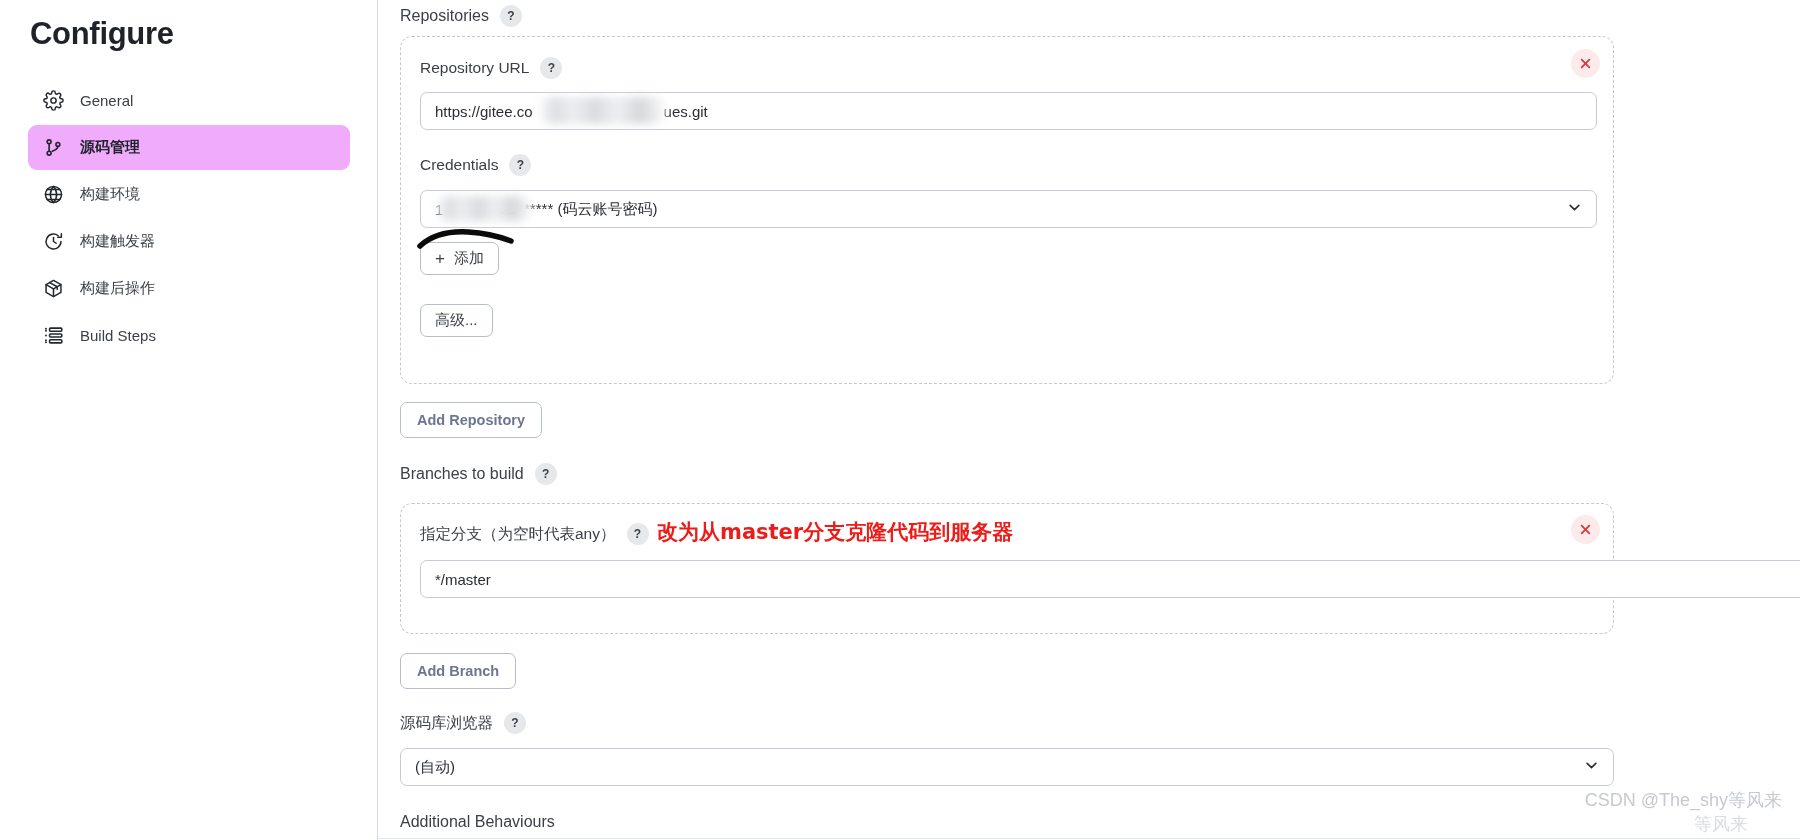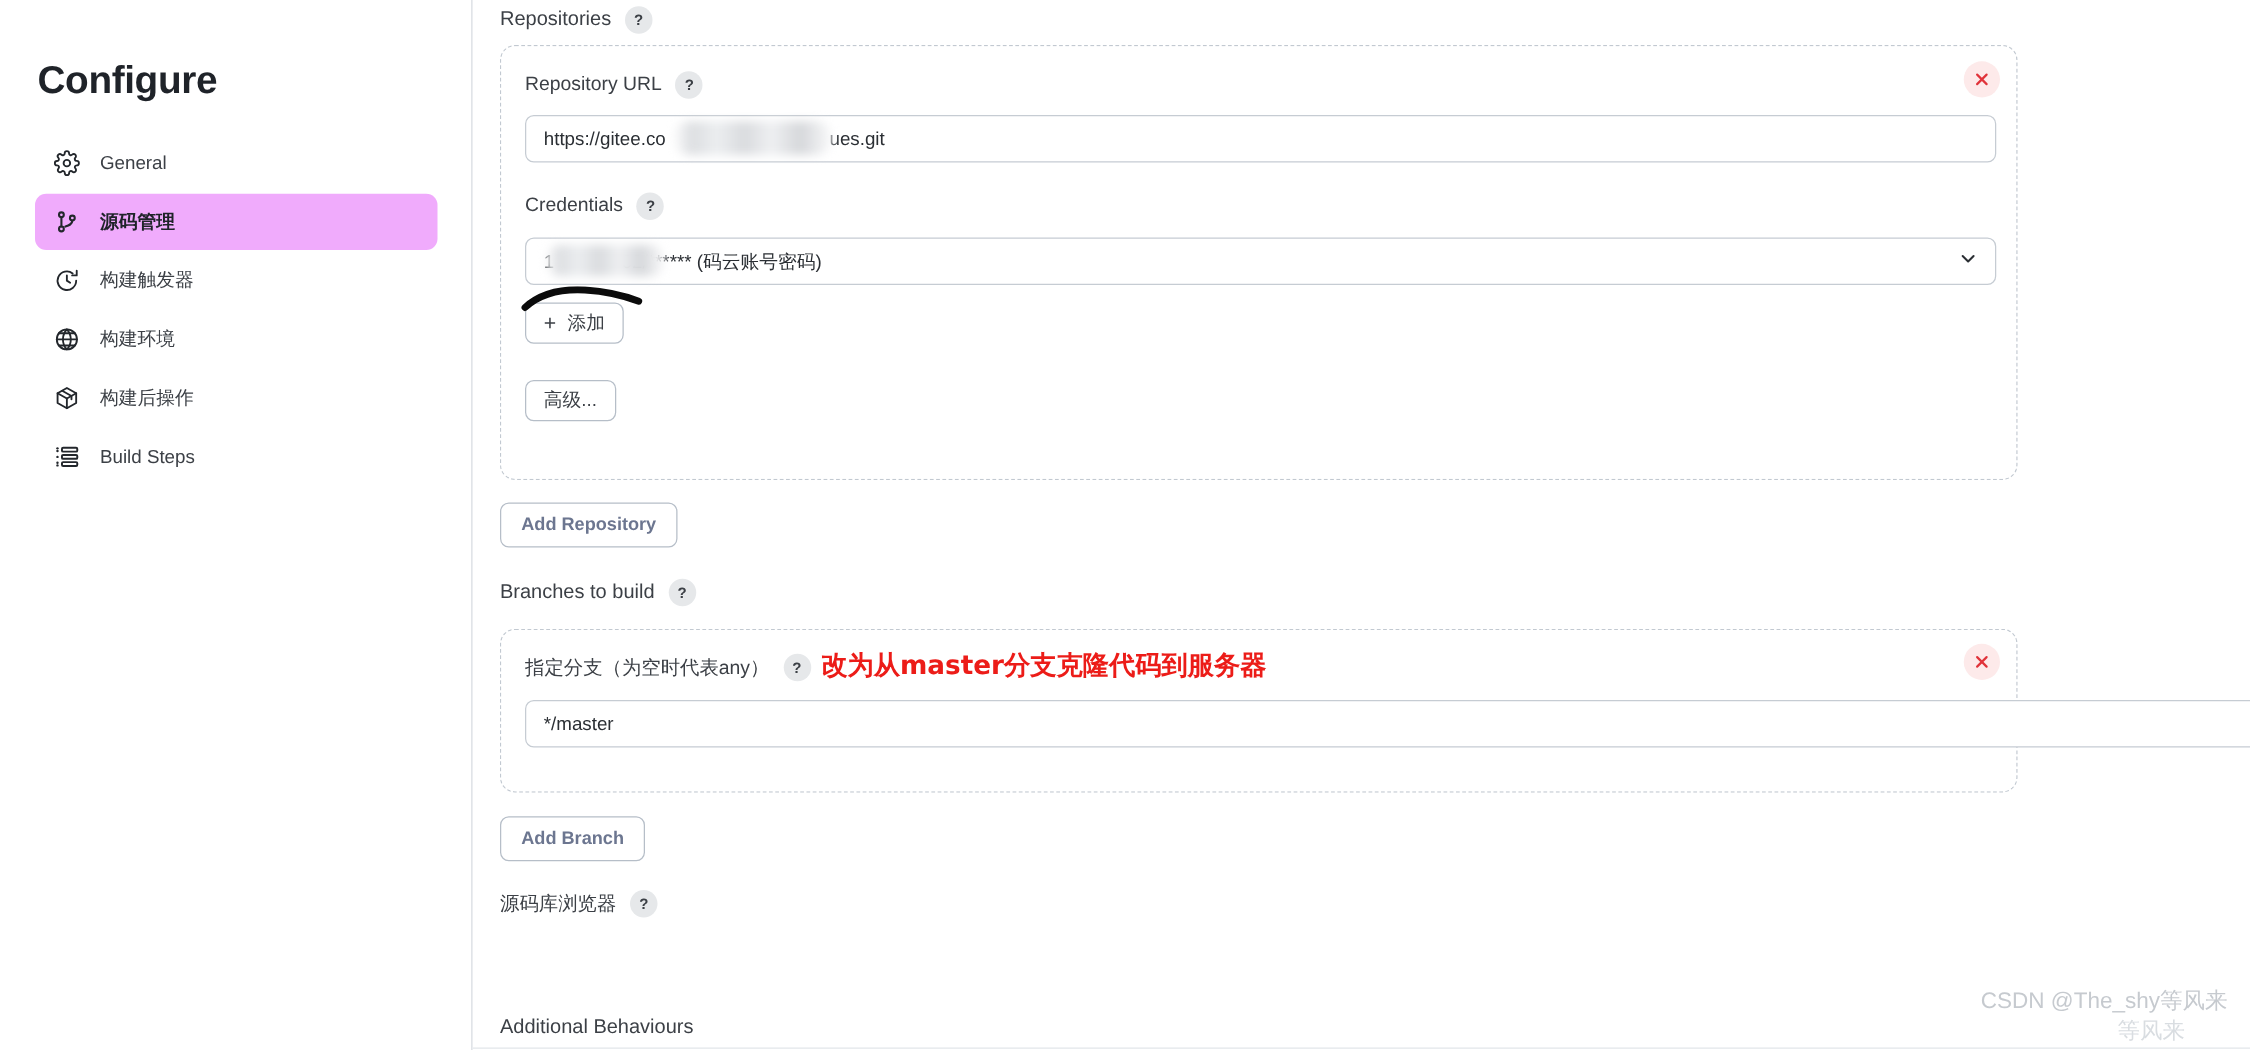--- a/index.html
+++ b/index.html
@@ -14,21 +14,21 @@
     position: relative;
     width: 1800px; height: 840px;
     background: #fff;
     display: flex;
   }
 
   
   .sidebar {
     width: 378px;
     flex: 0 0 378px;
-    padding: 36px 28px 0 28px;
+    padding: 6px 28px 0 28px;
     position: relative;
     background: #fff;
   }
   .sidebar::after {
     content: "";
     position: absolute;
     top: 0; right: 0;
     width: 1px; height: 840px;
     background: #d7dce1;
   }
@@ -223,38 +223,38 @@
             <path d="M7 7.7v8.6"></path>
             <path d="M17 10.7c0 3.6-3.2 4.6-6.4 5.6"></path>
           </svg>
         </span>
         <span>源码管理</span>
       </div>
 
       <div class="nav-item">
         <span class="nav-icon">
           <svg width="21" height="21" viewBox="0 0 24 24" fill="none" stroke="currentColor" stroke-width="1.7" stroke-linecap="round" stroke-linejoin="round">
-            <path d="M20.5 12a8.5 8.5 0 1 1-3.2-6.6"></path>
-            <path d="M21 3v4.2h-4.2"></path>
-            <path d="M12 7.3V12l3 2"></path>
-          </svg>
-        </span>
-        <span>构建触发器</span>
-      </div>
-
-      <div class="nav-item">
-        <span class="nav-icon">
-          <svg width="21" height="21" viewBox="0 0 24 24" fill="none" stroke="currentColor" stroke-width="1.7" stroke-linecap="round" stroke-linejoin="round">
             <circle cx="12" cy="12" r="9.2"></circle>
             <path d="M2.8 12h18.4"></path>
             <path d="M12 2.8c2.4 2.6 3.6 5.8 3.6 9.2s-1.2 6.6-3.6 9.2c-2.4-2.6-3.6-5.8-3.6-9.2S9.6 5.4 12 2.8z"></path>
             <path d="M4.6 6.4h14.8M4.6 17.6h14.8"></path>
           </svg>
         </span>
         <span>构建环境</span>
+      </div>
+
+      <div class="nav-item">
+        <span class="nav-icon">
+          <svg width="21" height="21" viewBox="0 0 24 24" fill="none" stroke="currentColor" stroke-width="1.7" stroke-linecap="round" stroke-linejoin="round">
+            <path d="M20.5 12a8.5 8.5 0 1 1-3.2-6.6"></path>
+            <path d="M21 3v4.2h-4.2"></path>
+            <path d="M12 7.3V12l3 2"></path>
+          </svg>
+        </span>
+        <span>构建触发器</span>
       </div>
 
       <div class="nav-item">
         <span class="nav-icon">
           <svg width="21" height="21" viewBox="0 0 24 24" fill="none" stroke="currentColor" stroke-width="1.7" stroke-linecap="round" stroke-linejoin="round">
             <path d="M20.5 7.6 12 2.8 3.5 7.6v8.8L12 21.2l8.5-4.8z"></path>
             <path d="M3.5 7.6 12 12.4l8.5-4.8"></path>
             <path d="M12 12.4v8.8"></path>
             <path d="M7.7 5.2 16.2 10v3"></path>
           </svg>
@@ -377,20 +377,28 @@
 
     <button class="btn" style="position:absolute; left:22px; top:653px;">
       <span>Add Branch</span>
     </button>
 
     <div class="field-label" style="position:absolute; left:22px; top:712px;">
       <span>源码库浏览器</span>
       <span class="help">?</span>
     </div>
 
+    <div class="select-input" style="position:absolute; left:22px; top:748px; width:1214px;">
+      <span>(自动)</span>
+      <span class="chevron">
+        <svg width="15" height="15" viewBox="0 0 24 24" fill="none" stroke="currentColor" stroke-width="2.6" stroke-linecap="round" stroke-linejoin="round">
+            <path d="M5 8.5 12 15.5 19 8.5"></path>
+          </svg>
+      </span>
+    </div>
 
     <div class="section-head" style="position:absolute; left:22px; top:813px;">
       <span>Additional Behaviours</span>
     </div>
 
     <div class="divider-bottom" style="left:0; top:838px;"></div>
   </section>
 
   <div class="watermark" style="right:18px; bottom:28px;">CSDN @The_shy等风来</div>
   <div class="watermark sub" style="right:52px; bottom:4px;">等风来</div>

